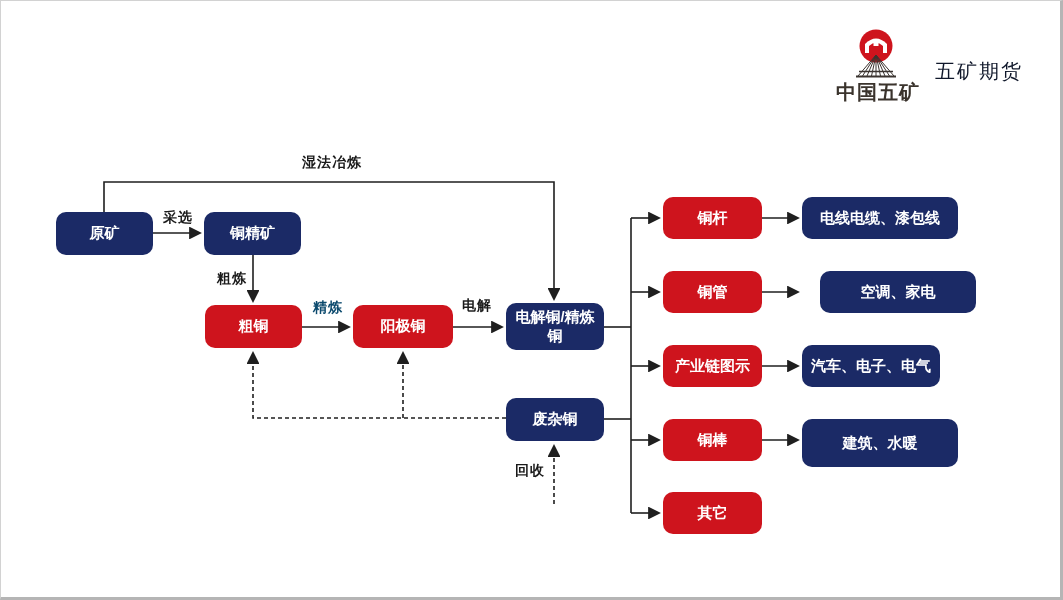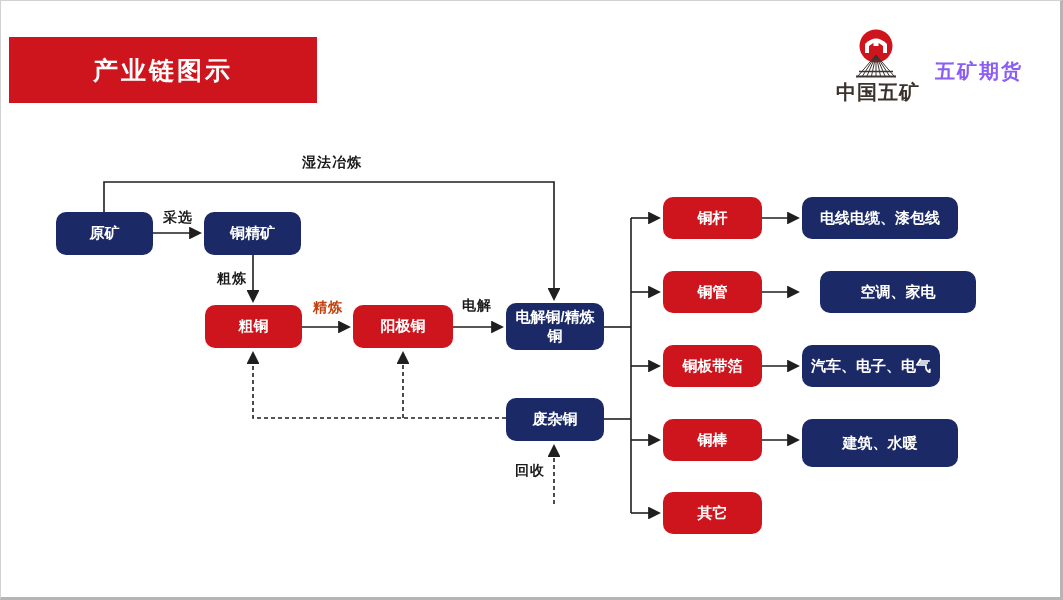--- a/index.html
+++ b/index.html
@@ -11,39 +11,36 @@
   }
   .banner{
     position:absolute;left:8px;top:36px;width:308px;height:66px;
     display:flex;align-items:center;justify-content:center;
     color:#ffffff;font-size:25px;font-weight:bold;letter-spacing:3px;
   }
   .brand{position:absolute;right:18px;top:26px;width:210px;height:84px;}
   .brand .logo{position:absolute;left:22px;top:2px;}
   .brand .company{position:absolute;left:0px;top:52px;width:92px;text-align:center;
     font-size:20px;font-weight:bold;color:#3a332c;letter-spacing:1px;}
-  .brand .product{position:absolute;left:103px;top:31px;font-size:20px;font-weight:bold;color:#8b5cf6;letter-spacing:2px;}
+  .brand .product{position:absolute;left:103px;top:31px;font-size:20px;font-weight:normal;color:#0f172a;letter-spacing:2px;}
   .connector-layer{position:absolute;left:0;top:0;width:1063px;height:600px;}
   .node{
     position:absolute;box-sizing:border-box;border-radius:10px;
     display:flex;align-items:center;justify-content:center;text-align:center;
     color:#ffffff;font-size:15px;font-weight:bold;line-height:1.25;padding:2px 3px;
   }
   .edge-label{
     position:absolute;font-size:14px;font-weight:bold;color:#1a1a1a;white-space:nowrap;letter-spacing:1px;
   }
 </style>
 </head>
 <body>
 
 <div class="stage">
 
-  <div class="banner" style="background: rgb(206, 20, 29);">
-    <span>产业链图示</span>
-  </div>
 
   <div class="brand">
     <span class="logo">
       <svg width="44" height="54" viewBox="0 0 44 54">
         <circle cx="22" cy="17" r="16.5" fill="#ce141d"></circle>
         <path d="M11 24 L11 15 Q22 4 33 15 L33 24 Z" fill="#ffffff"></path>
         <path d="M15 24 L15 17 Q22 10.5 29 17 L29 24 Z" fill="#ce141d"></path>
         <rect x="19.5" y="11" width="5" height="6" fill="#ffffff"></rect>
         <g stroke="#3b3430" stroke-width="1">
           <line x1="22" y1="26" x2="4" y2="47"></line>
@@ -102,30 +99,30 @@
 
   <div id="nodes-layer">
       <div class="node" style="left: 55px; top: 211px; width: 97px; height: 43px; background: rgb(27, 42, 102);">原矿</div>
       <div class="node" style="left: 203px; top: 211px; width: 97px; height: 43px; background: rgb(27, 42, 102);">铜精矿</div>
       <div class="node" style="left: 204px; top: 304px; width: 97px; height: 43px; background: rgb(206, 20, 29);">粗铜</div>
       <div class="node" style="left: 352px; top: 304px; width: 100px; height: 43px; background: rgb(206, 20, 29);">阳极铜</div>
       <div class="node" style="left: 505px; top: 302px; width: 98px; height: 47px; background: rgb(27, 42, 102);">电解铜/精炼铜</div>
       <div class="node" style="left: 505px; top: 397px; width: 98px; height: 43px; background: rgb(27, 42, 102);">废杂铜</div>
       <div class="node" style="left: 662px; top: 196px; width: 99px; height: 42px; background: rgb(206, 20, 29);">铜杆</div>
       <div class="node" style="left: 662px; top: 270px; width: 99px; height: 42px; background: rgb(206, 20, 29);">铜管</div>
-      <div class="node" style="left: 662px; top: 344px; width: 99px; height: 42px; background: rgb(206, 20, 29);">铜板带箔</div>
+      <div class="node" style="left: 662px; top: 344px; width: 99px; height: 42px; background: rgb(206, 20, 29);">产业链图示</div>
       <div class="node" style="left: 662px; top: 418px; width: 99px; height: 42px; background: rgb(206, 20, 29);">铜棒</div>
       <div class="node" style="left: 662px; top: 491px; width: 99px; height: 42px; background: rgb(206, 20, 29);">其它</div>
       <div class="node" style="left: 801px; top: 196px; width: 156px; height: 42px; background: rgb(27, 42, 102);">电线电缆、漆包线</div>
       <div class="node" style="left: 801px; top: 270px; width: 156px; height: 42px; background: rgb(27, 42, 102); margin-left: 18px;">空调、家电</div>
       <div class="node" style="left: 801px; top: 344px; width: 138px; height: 42px; background: rgb(27, 42, 102);">汽车、电子、电气</div>
       <div class="node" style="left: 801px; top: 418px; width: 156px; height: 48px; background: rgb(27, 42, 102);">建筑、水暖</div>
     </div>
   <div id="labels-layer">
       <div class="edge-label" style="left: 301px; top: 153px; color: rgb(26, 26, 26);">湿法冶炼</div>
       <div class="edge-label" style="left: 162px; top: 208px; color: rgb(26, 26, 26);">采选</div>
       <div class="edge-label" style="left: 216px; top: 269px; color: rgb(26, 26, 26);">粗炼</div>
-      <div class="edge-label" style="left: 312px; top: 298px; color: #c2410c;">精炼</div>
+      <div class="edge-label" style="left: 312px; top: 298px; color: #0c4a6e;">精炼</div>
       <div class="edge-label" style="left: 461px; top: 296px; color: rgb(26, 26, 26);">电解</div>
       <div class="edge-label" style="left: 514px; top: 461px; color: rgb(26, 26, 26);">回收</div>
     </div>
 
 </div>
 
 </body></html>

